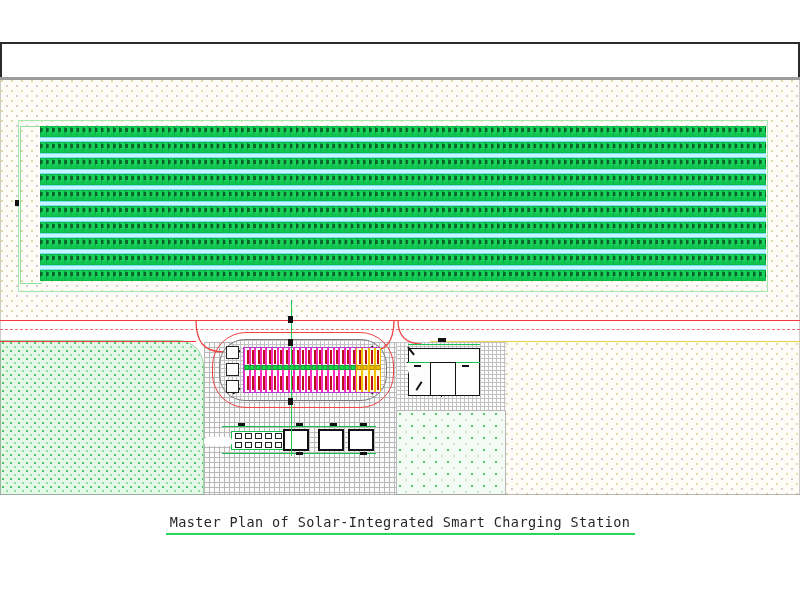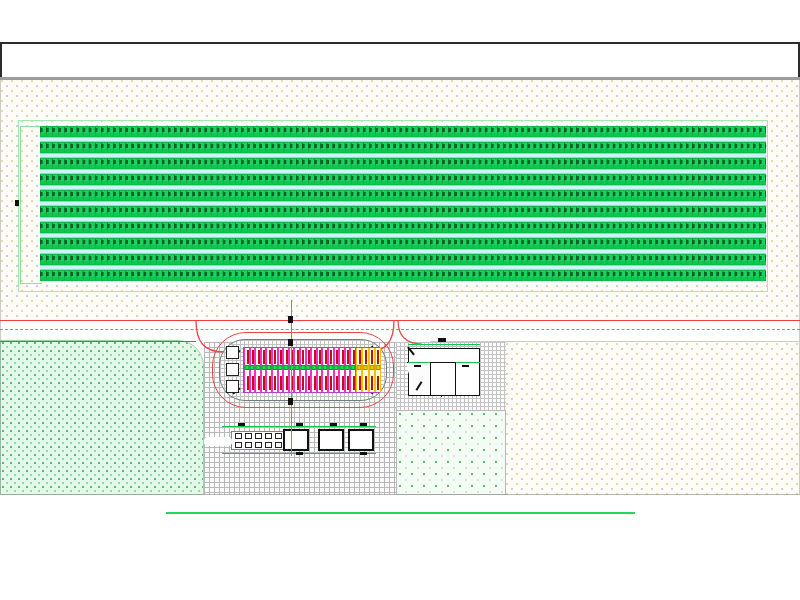--- a/index.html
+++ b/index.html
@@ -605,16 +605,17 @@
   <div class="lay tag" style="left:360px;top:452px;width:7px;height:3px;"></div>
   <div class="lay fill-white" style="left:204px;top:437px;width:28px;height:9px;border-radius:4px;"></div>
 
   <div class="lay axis-v" style="left:291px;top:300px;height:156px;"></div>
   <div class="lay axis-tick" style="left:288px;top:316px;"></div>
   <div class="lay axis-tick" style="left:288px;top:339px;"></div>
   <div class="lay axis-tick" style="left:288px;top:398px;"></div>
   <div class="lay axis-tick" style="left:15px;top:200px;width:4px;height:6px;"></div>
 
   <div id="title-block" style="top:512px;">
+    <span id="title-text">Master Plan of Solar-Integrated Smart Charging Station</span>
     <span id="title-rule" style="width: 469px;"></span>
   </div>
 
 </div>
 
 </body></html>

